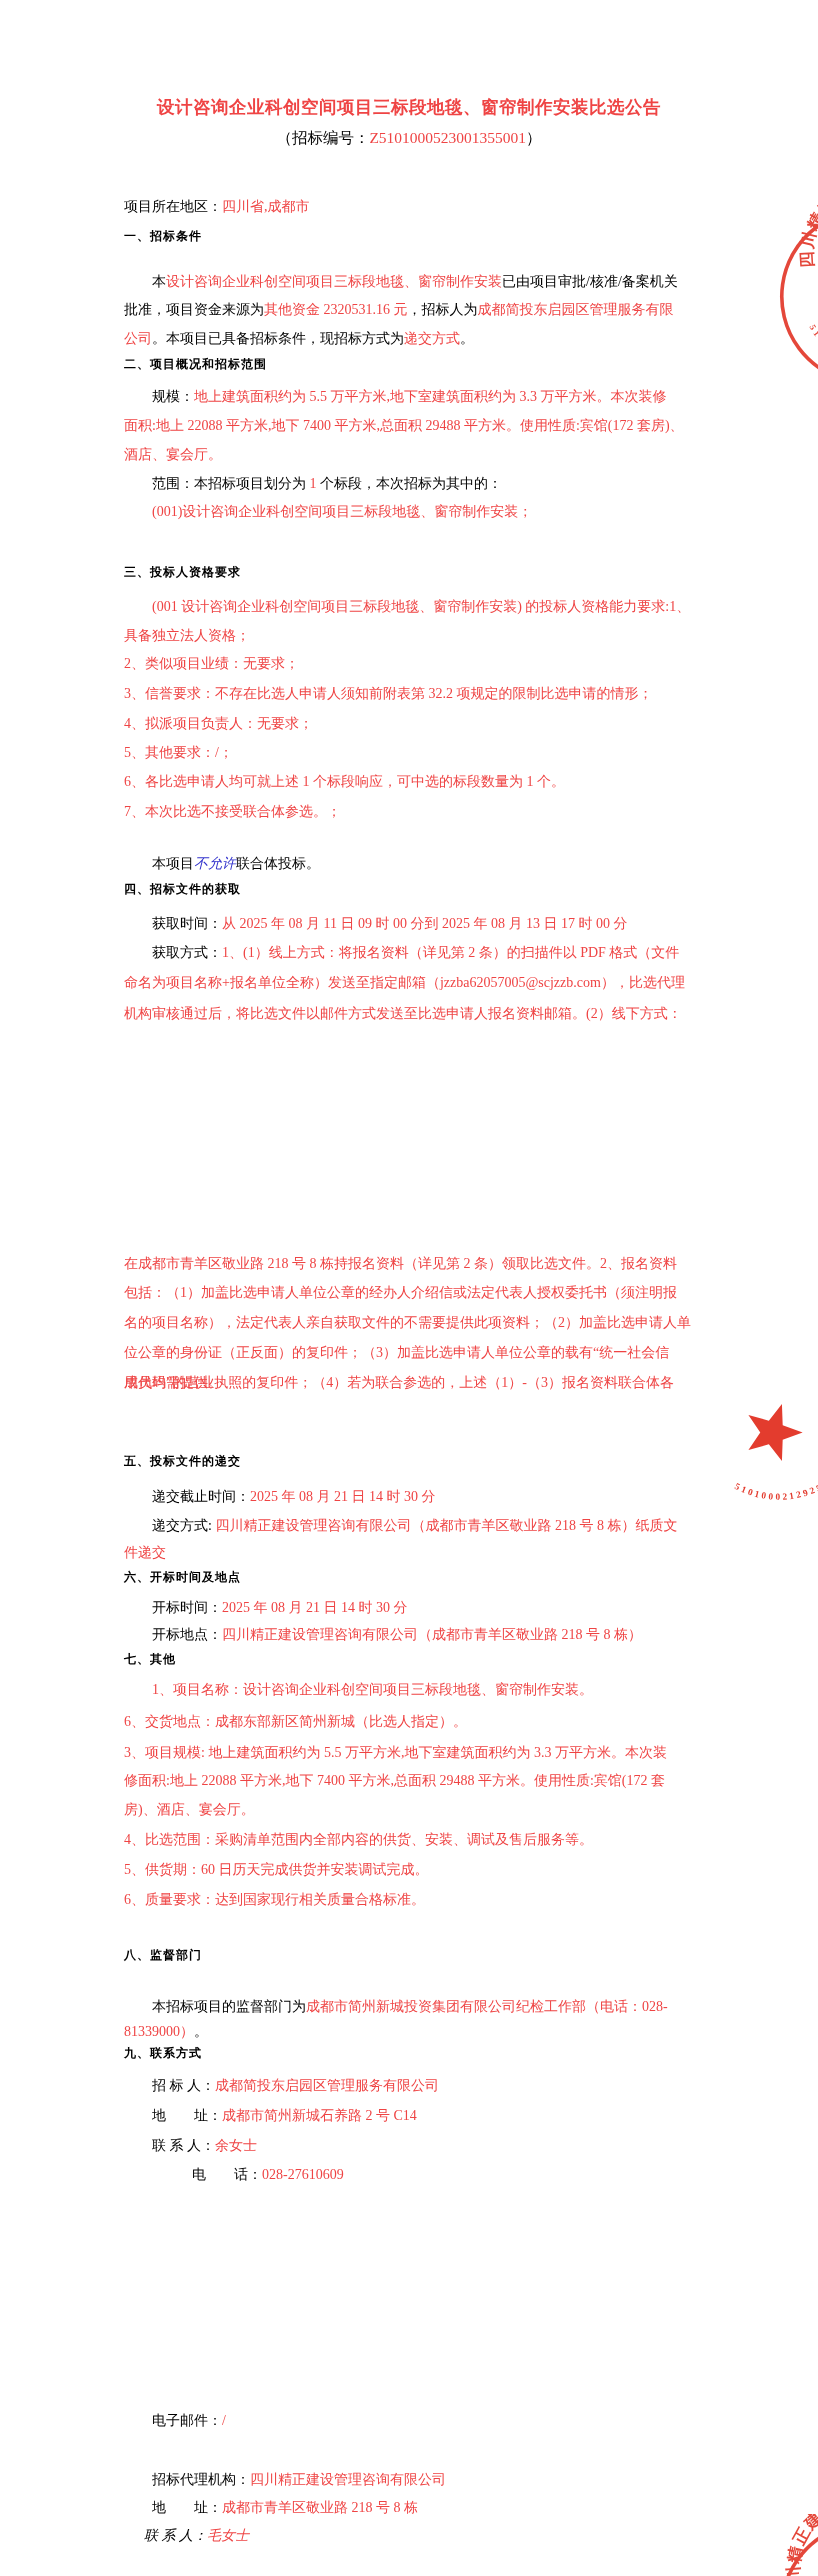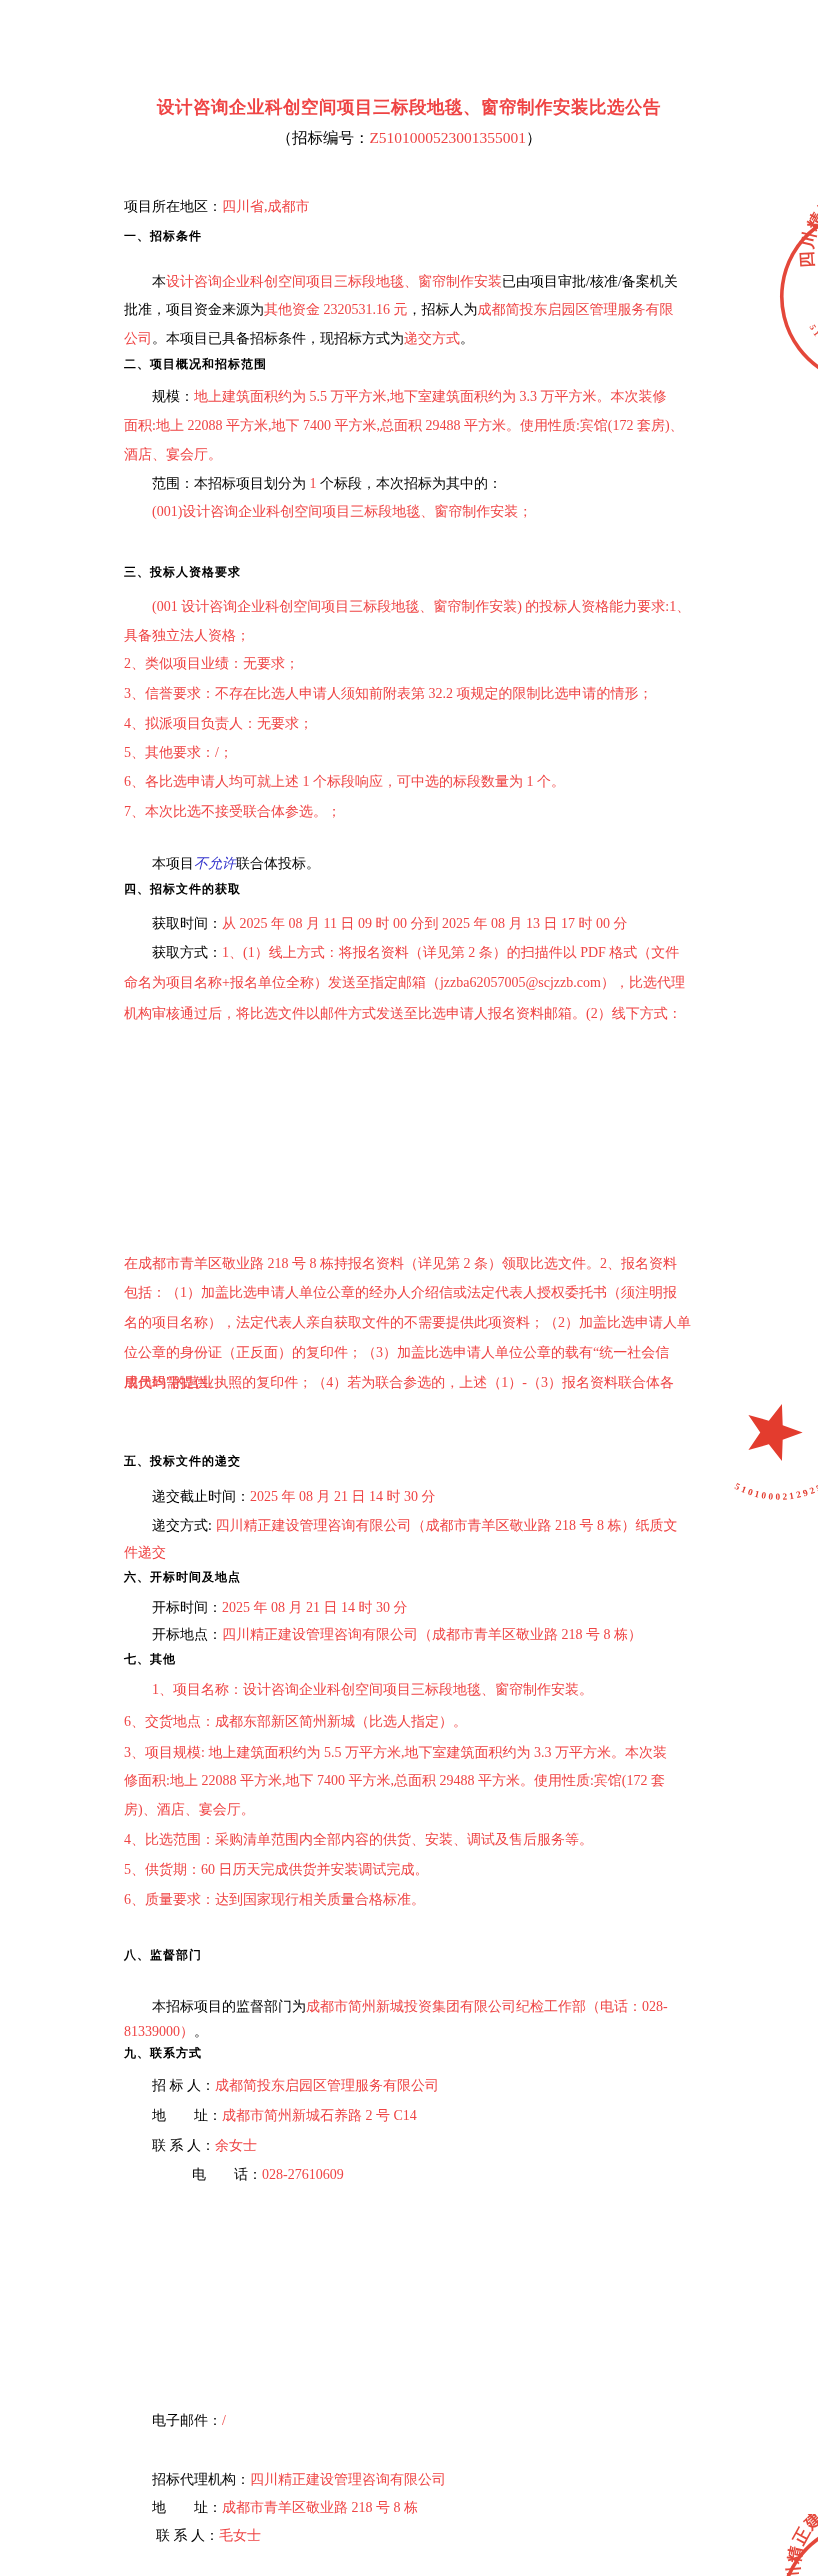--- a/index.html
+++ b/index.html
@@ -76,21 +76,21 @@
       <div class="line" style="top: 1999px; left: 152px;"><span class="seg-k">本招标项目的监督部门为</span><span class="seg-b">成都市简州新城投资集团有限公司纪检工作部（电话：028-</span></div>
       <div class="line" style="top: 2024px; left: 124px;"><span class="seg-b">81339000）</span><span class="seg-k">。</span></div>
       <div class="line heading" style="top: 2047px; left: 124px;"><span class="seg-k">九、联系方式</span></div>
       <div class="line" style="top: 2078px; left: 152px;"><span class="seg-k">招 标 人：</span><span class="seg-b">成都简投东启园区管理服务有限公司</span></div>
       <div class="line" style="top: 2108px; left: 152px;"><span class="seg-k">地　　址：</span><span class="seg-b">成都市简州新城石养路 2 号 C14</span></div>
       <div class="line" style="top: 2138px; left: 152px;"><span class="seg-k">联 系 人：</span><span class="seg-b">余女士</span></div>
       <div class="line" style="top: 2167px; left: 152px; margin-left: 40px;"><span class="seg-k">电　　话：</span><span class="seg-b">028-27610609</span></div>
       <div class="line" style="top: 2413px; left: 152px;"><span class="seg-k">电子邮件：</span><span class="seg-b">/</span></div>
       <div class="line" style="top: 2472px; left: 152px;"><span class="seg-k">招标代理机构：</span><span class="seg-b">四川精正建设管理咨询有限公司</span></div>
       <div class="line" style="top: 2500px; left: 152px;"><span class="seg-k">地　　址：</span><span class="seg-b">成都市青羊区敬业路 218 号 8 栋</span></div>
-      <div class="line" style="top: 2528px; left: 156px;"><span class="seg-k">联 系 人：</span><span class="seg-b">毛女士</span></div>
+      <div class="line" style="top: 2528px; left: 144px; font-style: italic;"><span class="seg-k">联 系 人：</span><span class="seg-b">毛女士</span></div>
     </div>
 
   <svg class="seal" style="left:773px;top:201px;opacity:.85;" width="191" height="191" viewBox="0 0 370 370">
     <g transform="rotate(8 185 185)">
       <circle cx="185" cy="185" r="168" fill="none" stroke="#e02718" stroke-width="7"></circle>
       <path id="arcA1" d="M 72.1 143.9 A 120 120 0 1 1 297.9 143.9" fill="none"></path>
       <text fill="#e02718" font-size="32" letter-spacing="3">
         <textPath href="#arcA1">四川精正建设管理咨询有限公司</textPath>
       </text>
       <path id="arcA2" d="M 79.6 259.2 A 129 129 0 0 0 290.4 259.2" fill="none"></path>

